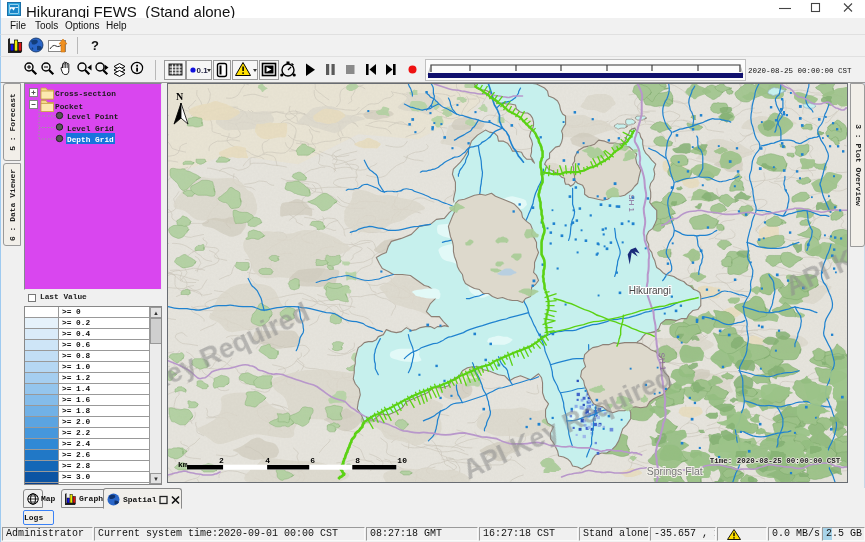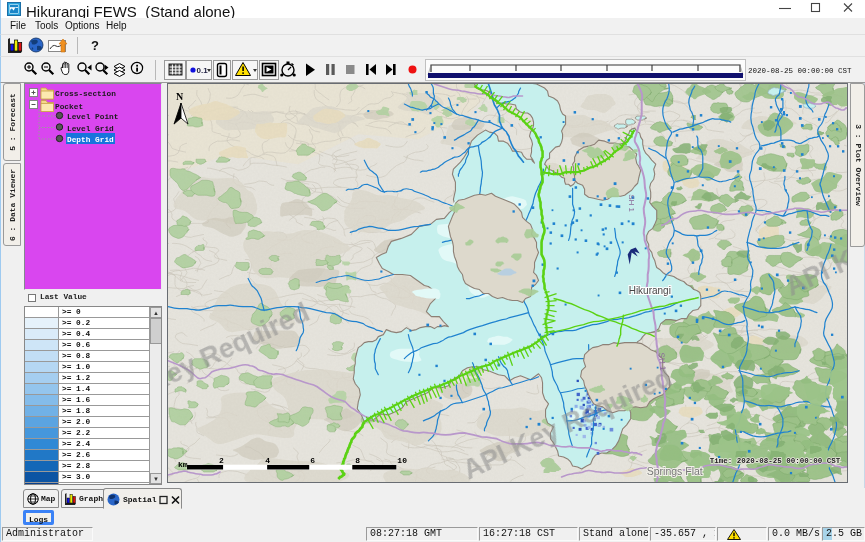--- a/index.html
+++ b/index.html
@@ -23,21 +23,21 @@
 #lsb{position:absolute;right:0;top:0;width:12px;height:177px;background:#ececec;border-left:1px solid #999}
 .sbtn{position:absolute;left:0;width:12px;height:11px;background:#e2e2e2;border:1px solid #999;color:#333;font-size:6px;text-align:center;line-height:10px}
 #lthumb{position:absolute;left:0;top:11px;width:12px;height:26px;background:#cfcfcf;border:1px solid #999}
 #mapbox{position:absolute;left:166px;top:0px;width:681px;height:400px;border:1px solid #686c72;background:#e7e5de}
 #rtab{position:absolute;left:849px;top:0px;width:15px;height:164px;background:#f2efe9;border:1px solid #9a9a9a;border-radius:0 3px 3px 0}
 #rtab span{position:absolute;left:50%;top:50%;transform:translate(-50%,-50%) rotate(90deg);white-space:nowrap;font-family:"Liberation Mono",monospace;font-size:8px;font-weight:bold;color:#222}
 #tabrow{position:absolute;left:0;top:488px;width:865px;height:21px;background:#f0f0f0;border-left:1px solid #9ecaf0}
 .btab{position:absolute;height:19px;background:#f0f0f0;border:1px solid #8a8a8a;border-radius:3px 3px 0 0;font-family:"Liberation Mono",monospace;font-size:8px;font-weight:bold;color:#111}
 .btab .ic{position:absolute;left:3px;top:3px}
 #logsrow{position:absolute;left:0;top:509px;width:865px;height:17px;background:#f0f0f0;border-left:1px solid #9ecaf0}
-#logsbtn{position:absolute;left:22px;top:1px;width:31px;height:15px;background:#f3f1ec;border:3px solid #3b82f6;border-radius:2px;font-family:"Liberation Mono",monospace;font-size:8px;font-weight:bold;color:#111;text-align:center;line-height:13px}
+#logsbtn{position:absolute;left:22px;top:1px;width:31px;height:15px;background:#f3f1ec;border:1px solid #3b82f6;border-radius:2px;font-family:"Liberation Mono",monospace;font-size:8px;font-weight:bold;color:#111;text-align:left;line-height:13px}
 #statusbar{position:absolute;left:0;top:526px;width:865px;height:16px;background:#f0f0f0;border-left:1px solid #9ecaf0}
 .scell{position:absolute;top:1px;height:14px;border:1px solid;border-color:#9a9a9a #fafafa #fafafa #9a9a9a;font-family:"Liberation Mono",monospace;font-size:10px;color:#111;line-height:12px;padding-left:3px;white-space:nowrap;overflow:hidden}
 svg{display:block}
 </style></head><body>
 <div id="titlebar">
  <svg width="14" height="14" style="position:absolute;left:6px;top:2px">
       <rect x="0.5" y="0.5" width="13" height="13" fill="#29a3dc" stroke="#1b6ea6"></rect>
       <rect x="2.5" y="2.5" width="9" height="9" fill="#fff"></rect>
       <path d="M3,9 C4,6 5,6 6,8 C7,10 8,4 9,6 L11,6 L11,11 L3,11 Z" fill="#1b86c8"></path>
       <rect x="3" y="3" width="8" height="2.2" fill="#1b86c8"></rect>
@@ -1780,21 +1780,21 @@
           <path d="M13,19 L6,40 L13,34 Z" fill="#000" stroke="#000" stroke-width="0.8"></path>
           <path d="M13,19 L20,40 L13,34 Z" fill="#fff" stroke="#000" stroke-width="0.8"></path>
         </g>
       </svg>
     </div>
  <div id="rtab">
       <span>3 : Plot Overview</span>
     </div>
 </div>
 <div id="tabrow">
- <div class="btab" style="left:22px;top:1px;width:36px">
+ <div class="btab" style="left:22px;top:1px;width:20px">
   <svg class="ic" width="12" height="12">
         <circle cx="6" cy="6" r="5.2" fill="#fff" stroke="#000"></circle>
         <ellipse cx="6" cy="6" rx="2.4" ry="5.2" fill="none" stroke="#000"></ellipse>
         <path d="M0.8,6 h10.4 M1.6,3 h8.8 M1.6,9 h8.8" stroke="#000" stroke-width="0.8"></path>
       </svg>
   <span style="position:absolute;left:17px;top:4px">Map</span>
  </div>
  <div class="btab" style="left:60px;top:1px;width:60px">
   <svg class="ic" width="12" height="12">
         <path d="M0,1 L1.5,0 L1.5,10 L11,10 L10,12 L0,12 Z" fill="#222"></path>
@@ -1814,20 +1814,21 @@
         <rect x="1" y="1.5" width="7" height="7" fill="none" stroke="#222" stroke-width="1.3"></rect>
         <path d="M13,1.5 L20,8.5 M20,1.5 L13,8.5" stroke="#111" stroke-width="1.6"></path>
       </svg>
  </div>
 </div>
 <div id="logsrow">
     <div id="logsbtn">Logs</div>
   </div>
 <div id="statusbar">
  <div class="scell" style="left:1px;width:91px">Administrator</div>
+ <div class="scell" style="left:93px;width:271px">Current system time:2020-09-01 00:00 CST</div>
  <div class="scell" style="left:365px;width:112px">08:27:18 GMT</div>
  <div class="scell" style="left:478px;width:99px">16:27:18 CST</div>
  <div class="scell" style="left:578px;width:70px">Stand alone</div>
  <div class="scell" style="left:649px;width:66px">-35.657 , 174.199</div>
  <div class="scell" style="left:716px;width:50px">
       <svg width="14" height="11" style="position:absolute;left:9px;top:1px">
         <path d="M7,0.5 L13.5,10.5 L0.5,10.5 Z" fill="#ffe000" stroke="#000" stroke-width="0.9"></path>
         <rect x="6.3" y="3.6" width="1.4" height="3.6" fill="#000"></rect>
         <rect x="6.3" y="8.2" width="1.4" height="1.4" fill="#000"></rect>
       </svg>

